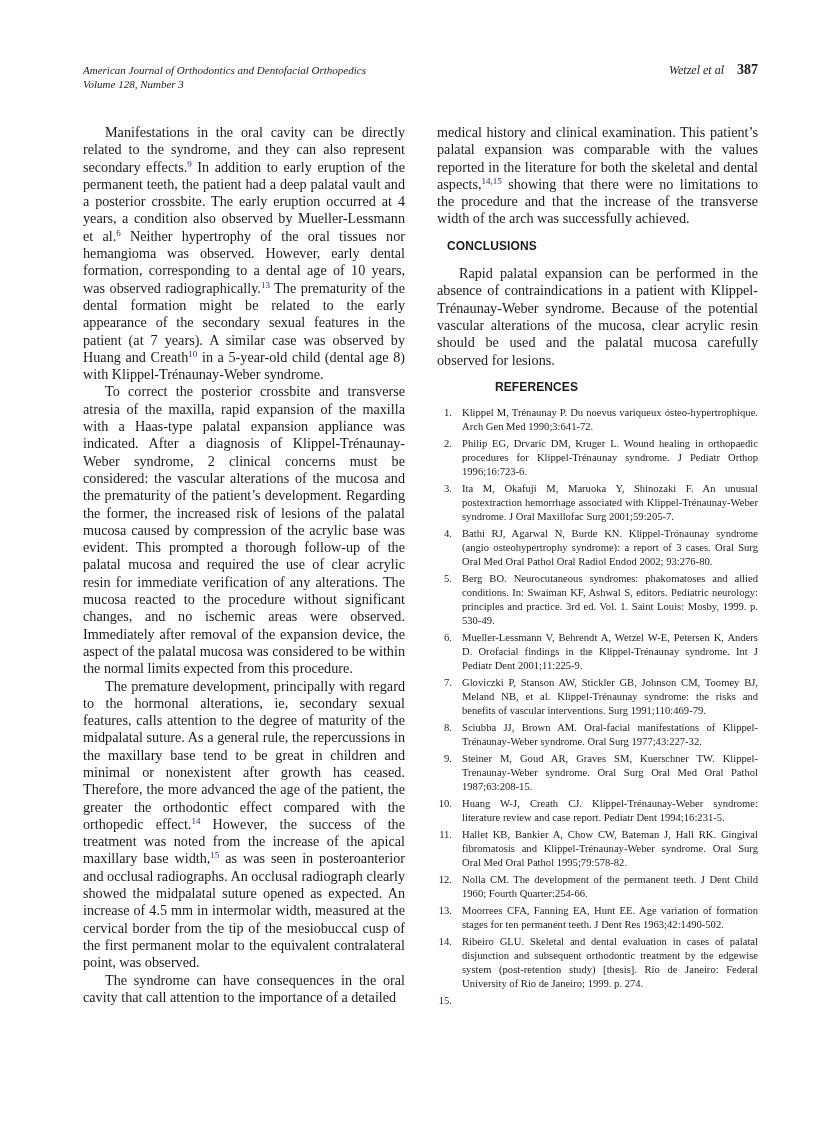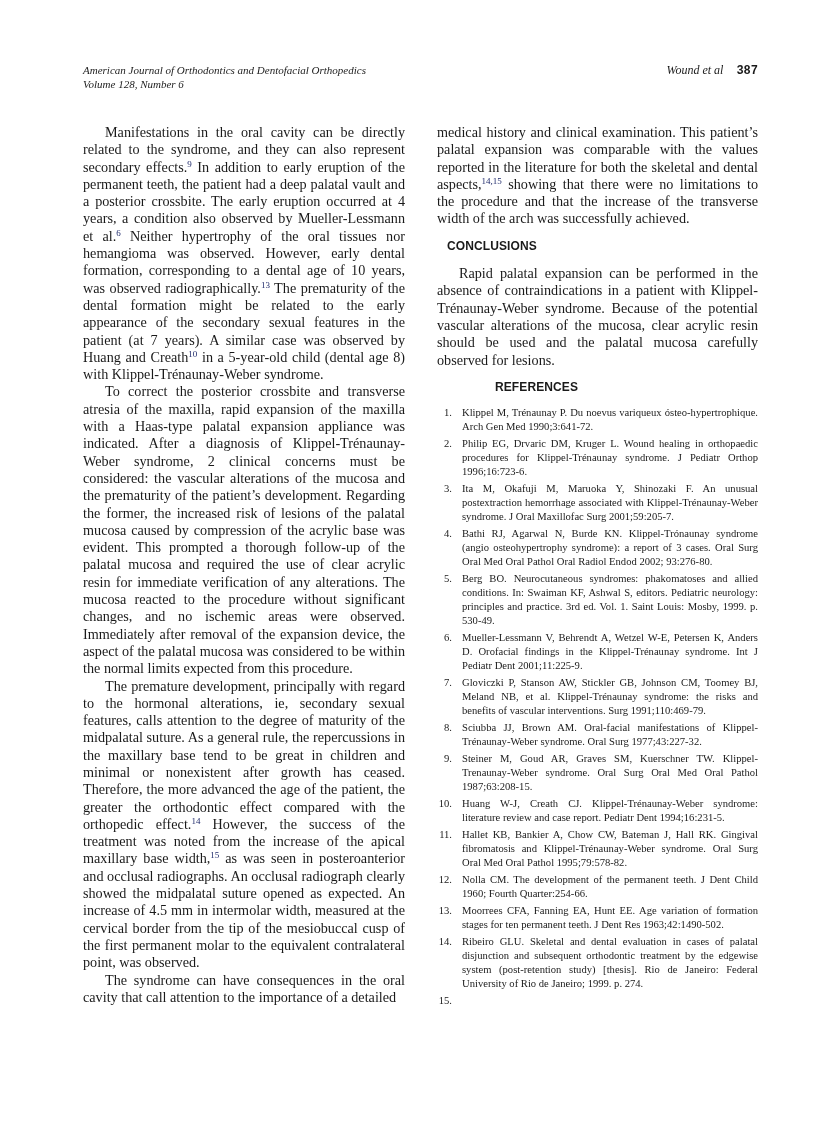--- a/index.html
+++ b/index.html
@@ -1,21 +1,21 @@
 <!DOCTYPE html>
 <html><head>
 <meta charset="utf-8">
 <style>
   html, body { margin: 0; padding: 0; background: #ffffff; }
   body { width: 838px; height: 1122px; position: relative; overflow: hidden; color: #1a1a1a; }
   .header { position: absolute; top: 63px; left: 83px; width: 675px; }
   .hdr-left { font-family: "Liberation Serif", serif; font-style: italic; font-size: 11px; line-height: 14px; color: #222; }
   .hdr-right { position: absolute; right: 0; top: 0; font-family: "Liberation Serif", serif; font-size: 12px; line-height: 14px; }
   .hdr-right .authors { font-style: italic; margin-right: 10px; }
-  .hdr-right .pageno { font-family: Liberation Mono, monospace; font-weight: bold; font-size: 12px; }
+  .hdr-right .pageno { font-family: Liberation Serif, serif; font-weight: bold; font-size: 14px; }
 
   .col { position: absolute; top: 124px; font-family: "Liberation Serif", serif; font-size: 14.2px; line-height: 17.3px; text-align: justify; }
   .col.left { left: 83px; width: 322px; }
   .col.right { left: 437px; width: 321px; }
   .col p { margin: 0; text-indent: 22px; hyphens: manual; }
   .col p.noindent { text-indent: 0; }
   sup { font-size: 9px; line-height: 0; color: #1f2a6b; vertical-align: 5px; }
 
   h2.section { font-family: "Liberation Sans", sans-serif; font-weight: bold; font-size: 12px; margin: 10px; letter-spacing: 0.1px; }
   .concl-head { margin-top: 27px; margin-bottom: 5px; }
@@ -24,24 +24,24 @@
   ol.refs { list-style: none; margin: 0; padding: 0; font-family: "Liberation Serif", serif; font-size: 10.6px; line-height: 14px; text-align: justify; }
   ol.refs li { position: relative; padding-left: 20px; margin-left: 5px; margin-bottom: 3px; }
   ol.refs li .num { position: absolute; left: -4px; width: 20px; text-align: right; padding-right: 6px; box-sizing: border-box; }
 </style>
 </head>
 <body>
 
 <div class="header">
   <div class="hdr-left">
     <div>American Journal of Orthodontics and Dentofacial Orthopedics</div>
-    <div>Volume 128, Number 6</div>
+    <div>Volume 128, Number 3</div>
   </div>
   <div class="hdr-right">
-    <span class="authors">Wound et al</span>
+    <span class="authors">Wetzel et al</span>
     <span class="pageno">387</span>
   </div>
 </div>
 
 <div class="col left">
   <p><span>Manifestations in the oral cavity can be directly related to the syndrome, and they can also represent secondary effects.</span><sup>9</sup><span> In addition to early eruption of the permanent teeth, the patient had a deep palatal vault and a posterior crossbite. The early eruption occurred at 4 years, a condition also observed by Mueller-Lessmann et al.</span><sup>6</sup><span> Neither hypertrophy of the oral tissues nor hemangioma was observed. However, early dental formation, corresponding to a dental age of 10 years, was observed radiographically.</span><sup>13</sup><span> The prematurity of the dental formation might be related to the early appearance of the secondary sexual features in the patient (at 7 years). A similar case was observed by Huang and Creath</span><sup>10</sup><span> in a 5-year-old child (dental age 8) with Klippel-Trénaunay-Weber syndrome.</span></p>
   <p><span>To correct the posterior crossbite and transverse atresia of the maxilla, rapid expansion of the maxilla with a Haas-type palatal expansion appliance was indicated. After a diagnosis of Klippel-Trénaunay-Weber syndrome, 2 clinical concerns must be considered: the vascular alterations of the mucosa and the prematurity of the patient’s development. Regarding the former, the increased risk of lesions of the palatal mucosa caused by compression of the acrylic base was evident. This prompted a thorough follow-up of the palatal mucosa and required the use of clear acrylic resin for immediate verification of any alterations. The mucosa reacted to the procedure without significant changes, and no ischemic areas were observed. Immediately after removal of the expansion device, the aspect of the palatal mucosa was considered to be within the normal limits expected from this procedure.</span></p>
   <p><span>The premature development, principally with regard to the hormonal alterations, ie, secondary sexual features, calls attention to the degree of maturity of the midpalatal suture. As a general rule, the repercussions in the maxillary base tend to be great in children and minimal or nonexistent after growth has ceased. Therefore, the more advanced the age of the patient, the greater the orthodontic effect compared with the orthopedic effect.</span><sup>14</sup><span> However, the success of the treatment was noted from the increase of the apical maxillary base width,</span><sup>15</sup><span> as was seen in posteroanterior and occlusal radiographs. An occlusal radiograph clearly showed the midpalatal suture opened as expected. An increase of 4.5 mm in intermolar width, measured at the cervical border from the tip of the mesiobuccal cusp of the first permanent molar to the equivalent contralateral point, was observed.</span></p>
   <p><span>The syndrome can have consequences in the oral cavity that call attention to the importance of a detailed</span></p>
 </div>

